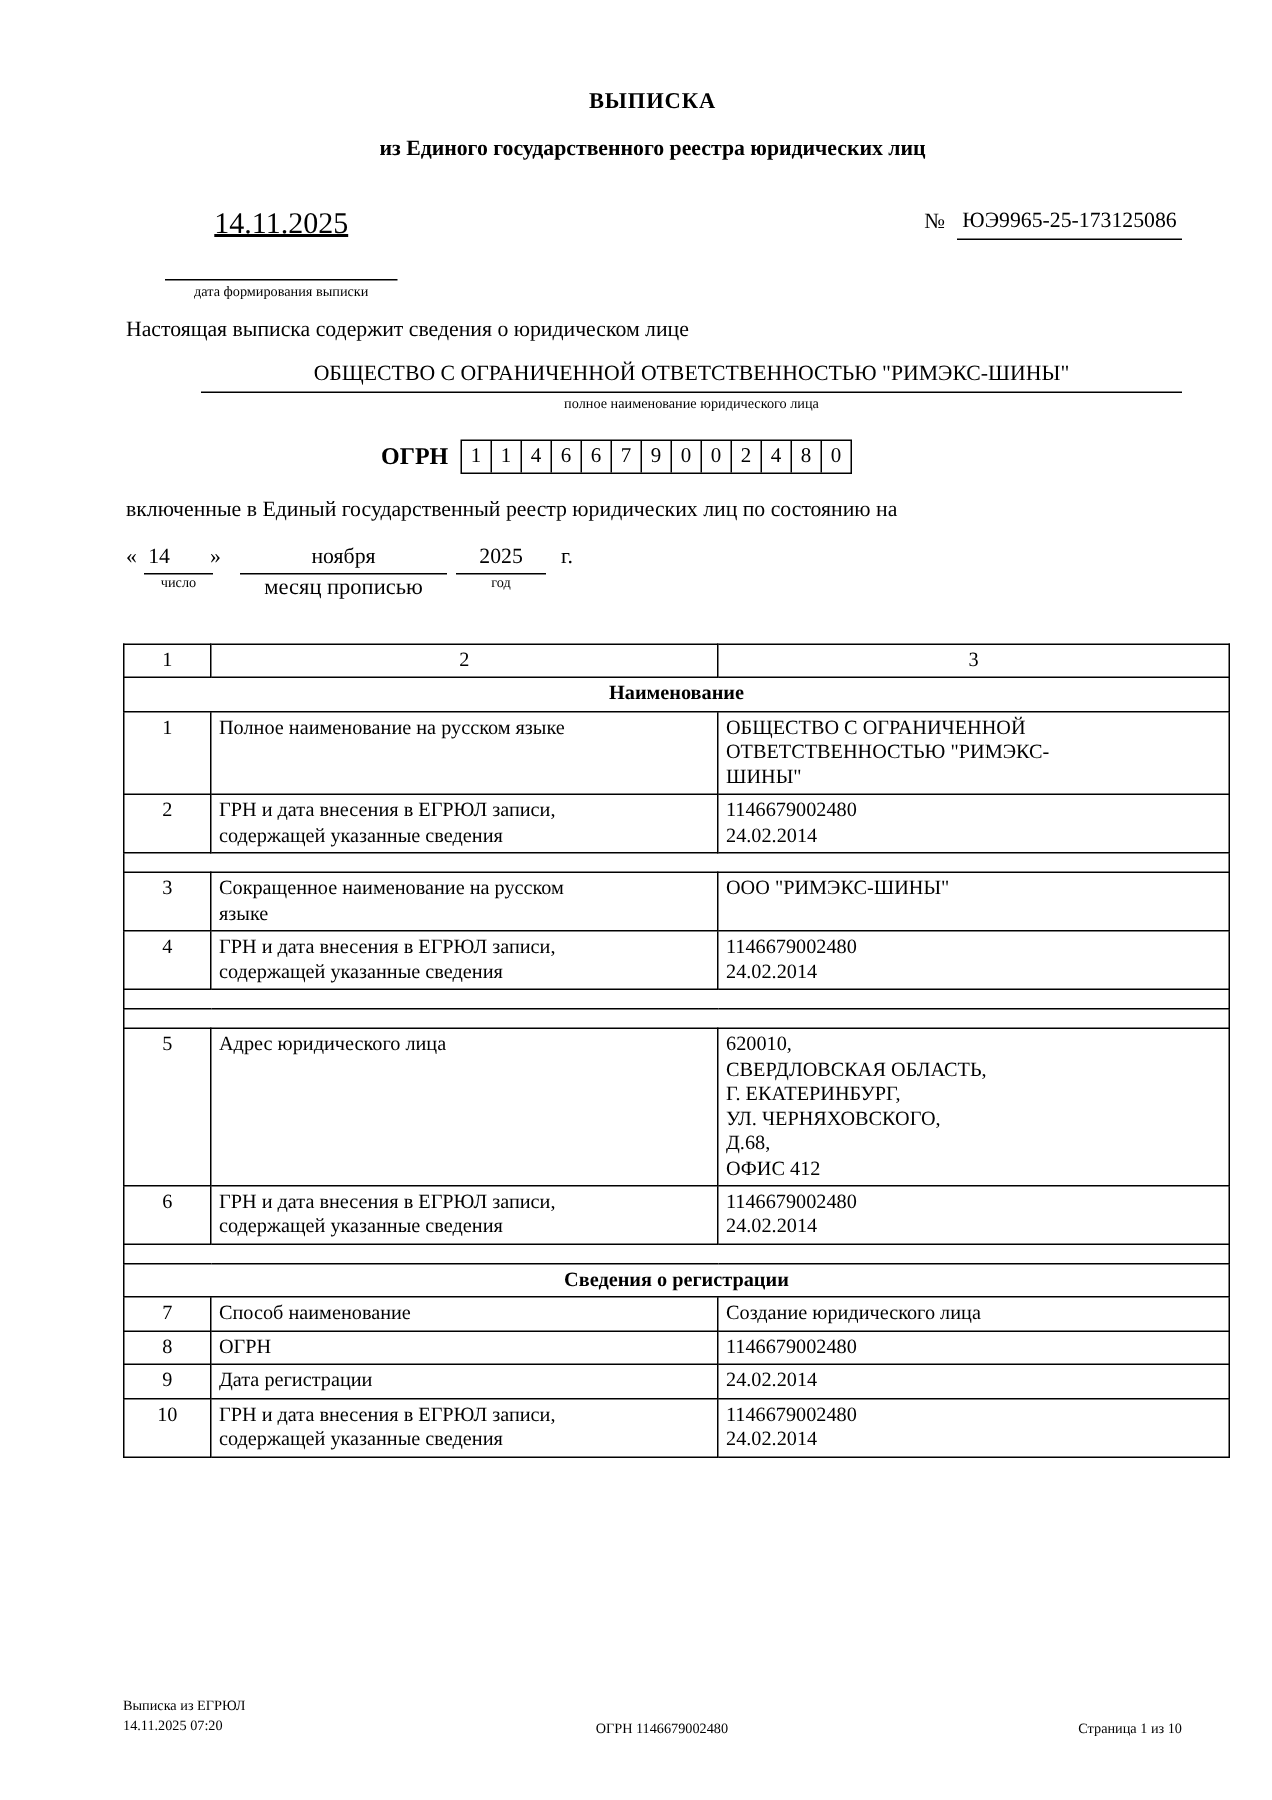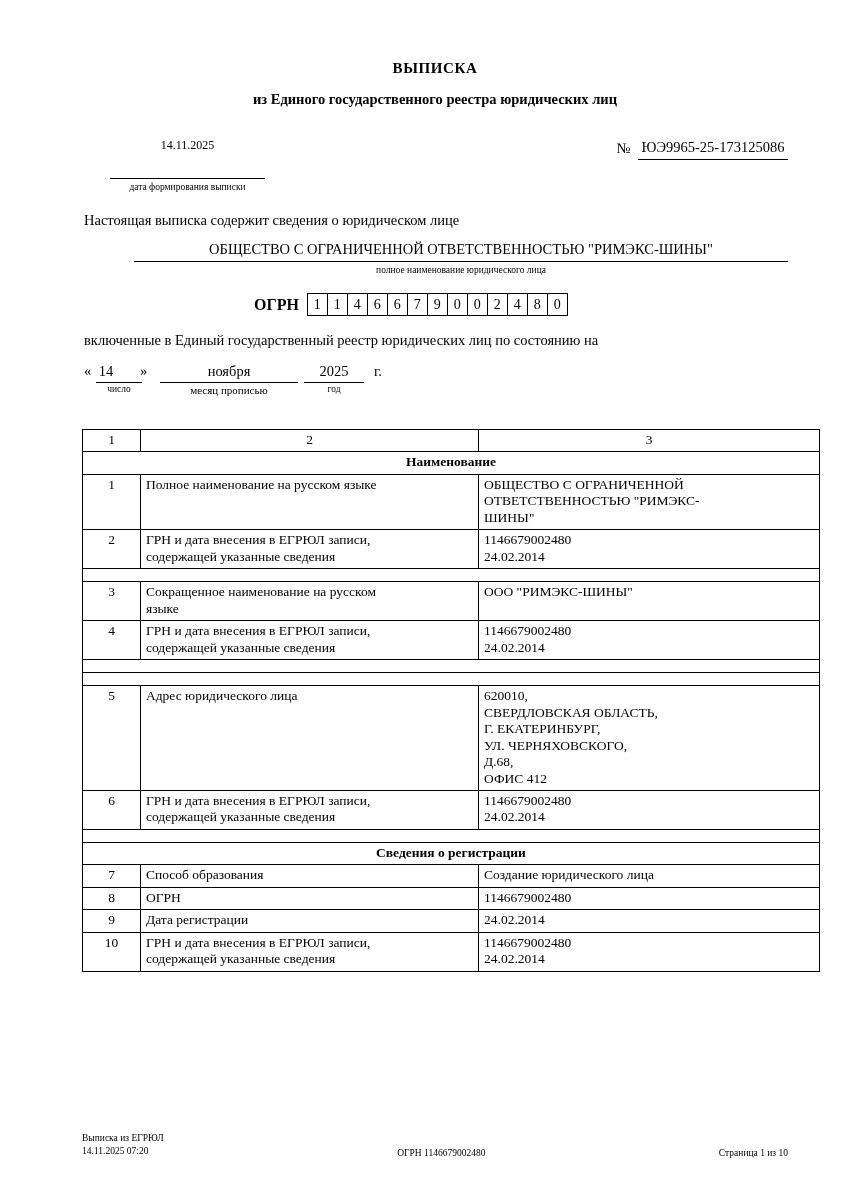--- a/index.html
+++ b/index.html
@@ -50,22 +50,23 @@
     height: 56px;
   }
   .date-block {
     position: absolute;
     left: 28px;
     top: 0;
     width: 155px;
     text-align: center;
   }
   .date-value {
-    font-size: 12px;
+    font-size: 20px;
     padding-bottom: 4px;
+    text-decoration: underline;
   }
   .date-rule {
     border-bottom: 1px solid #000;
     height: 1px;
     width: 155px;
     margin-top: 20px;
   }
   .date-caption {
     font-size: 9.5px;
     margin-top: 3px;
@@ -163,21 +164,21 @@
   .dw-quote-l { position: absolute; left: 2px; top: 0; }
   .dw-day {
     position: absolute; left: 10px; top: 0; width: 28px; text-align: center;
   }
   .dw-quote-r { position: absolute; left: 58px; top: 0; }
   .dw-day-rule { position: absolute; left: 14px; top: 19px; width: 46px; border-bottom: 1px solid #000; }
   .dw-day-cap { position: absolute; left: 14px; top: 21px; width: 46px; text-align: center; font-size: 9.5px; }
 
   .dw-month { position: absolute; left: 92px; top: 0; width: 110px; text-align: center; }
   .dw-month-rule { position: absolute; left: 78px; top: 19px; width: 138px; border-bottom: 1px solid #000; }
-  .dw-month-cap { position: absolute; left: 78px; top: 21px; width: 138px; text-align: center; font-size: 11px; }
+  .dw-month-cap { position: absolute; left: 78px; top: 21px; width: 138px; text-align: center; font-size: 15px; }
 
   .dw-year { position: absolute; left: 222px; top: 0; width: 60px; text-align: center; }
   .dw-year-rule { position: absolute; left: 222px; top: 19px; width: 60px; border-bottom: 1px solid #000; }
   .dw-year-cap { position: absolute; left: 222px; top: 21px; width: 60px; text-align: center; font-size: 9.5px; }
 
   .dw-g { position: absolute; left: 292px; top: 0; }
 
   
   table.main {
     margin-top: 26px;
@@ -360,21 +361,21 @@
 24.02.2014</td>
           </tr>
           <tr class="spacer">
             <td colspan="3"></td>
           </tr>
           <tr>
             <td class="section" colspan="3">Сведения о регистрации</td>
           </tr>
           <tr>
             <td class="c-num">7</td>
-            <td class="c-name ml">Способ образования</td>
+            <td class="c-name ml">Способ наименование</td>
             <td class="c-val ml">Создание юридического лица</td>
           </tr>
           <tr>
             <td class="c-num">8</td>
             <td class="c-name ml">ОГРН</td>
             <td class="c-val ml">1146679002480</td>
           </tr>
           <tr>
             <td class="c-num">9</td>
             <td class="c-name ml">Дата регистрации</td>

